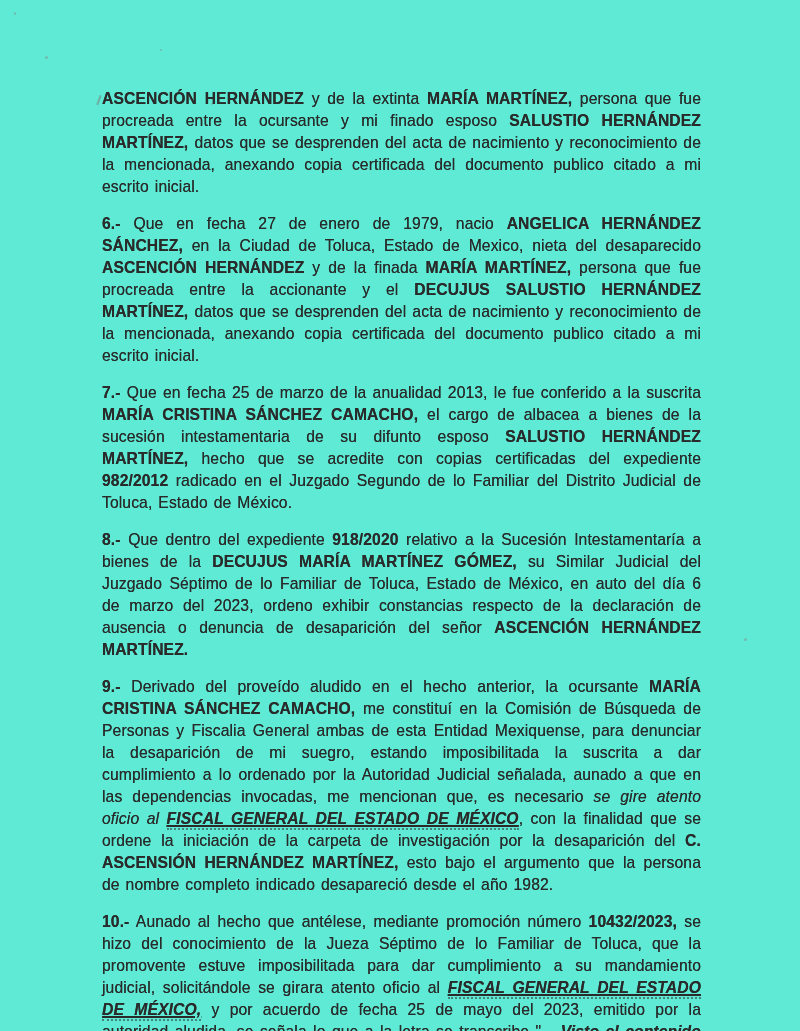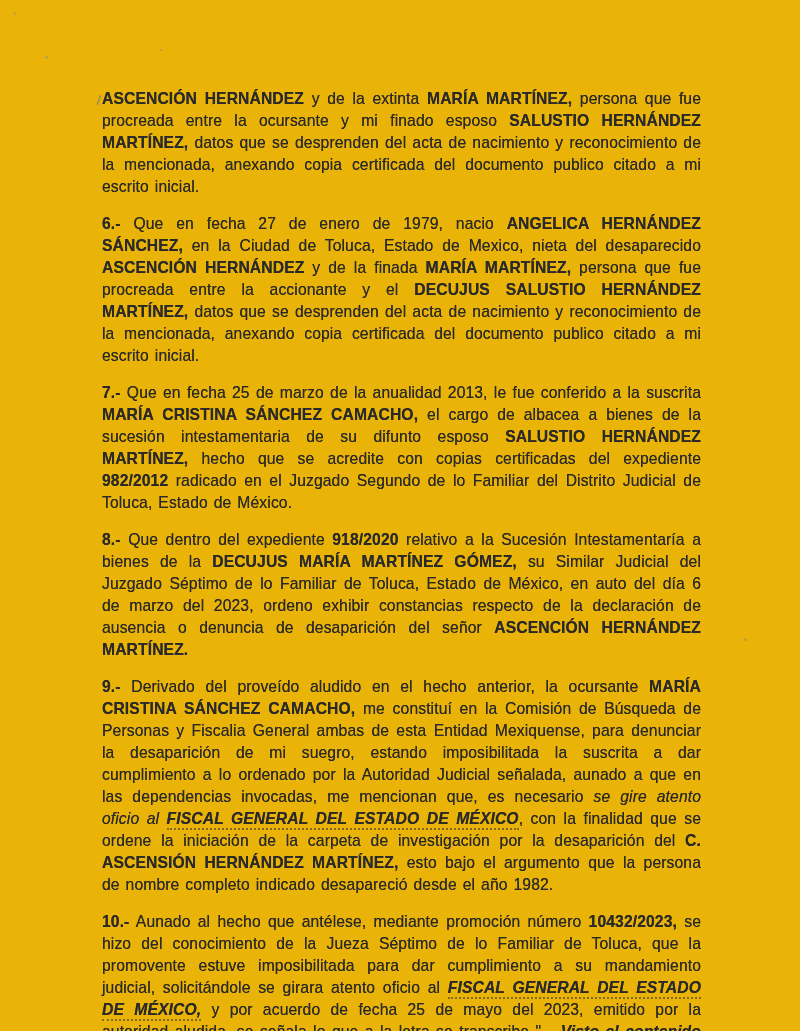--- a/index.html
+++ b/index.html
@@ -5,37 +5,38 @@
   html,body{margin:0;padding:0;}
   body{
     width:800px;height:1031px;
     background:#ffffff;
     overflow:hidden;
     position:relative;
     font-family:"Liberation Sans","DejaVu Sans",sans-serif;
   }
   .page{
     position:absolute;inset:0;
-    background:#eab308;
+    background:#5eead4;
   }
   .doc{
     position:absolute;
     left:102px;top:88px;width:599px;
     color:#2a2a2a;
     font-size:15.7px;
     line-height:22px;
     text-align:justify;
     letter-spacing:0.1px;
     word-spacing:1.5px;
     text-shadow:0 0 0.6px rgba(25,25,25,0.75);
   }
   .para{margin:0 0 15px 0;}
   .b{font-weight:700;}
   .i{font-style:italic;}
   .u{
+    text-decoration:underline;
     text-decoration-thickness:1.5px;
     border-bottom:2px dotted rgba(45,45,45,0.55);
     padding-bottom:0.5px;
   }
   
   .speck{
     position:absolute;
     background:#8d8d8d;
     border-radius:50%;
     opacity:0.5;

